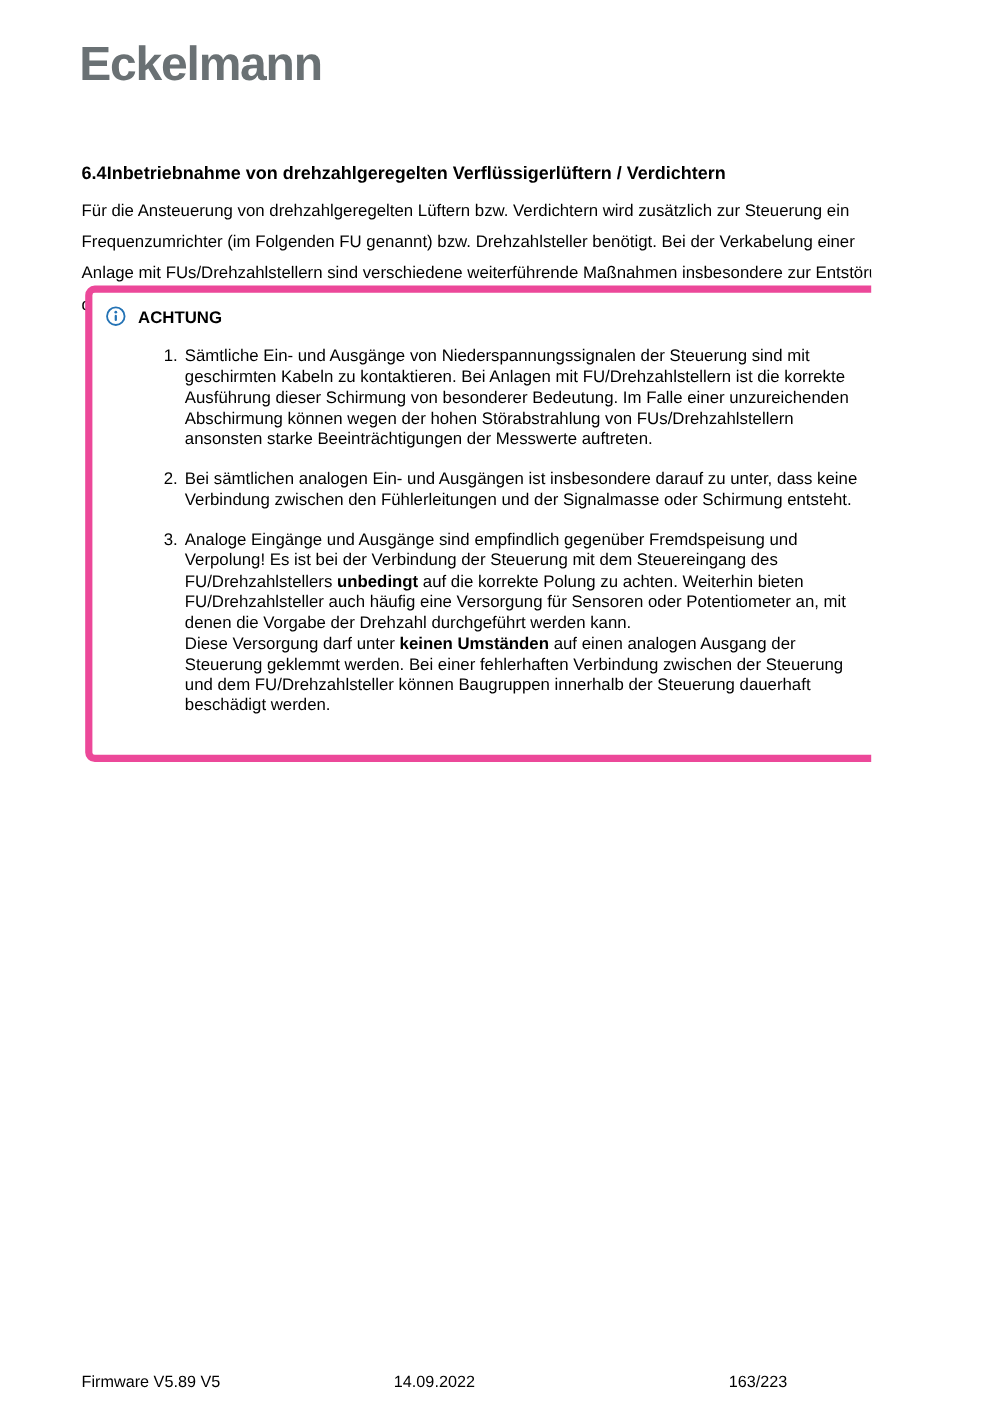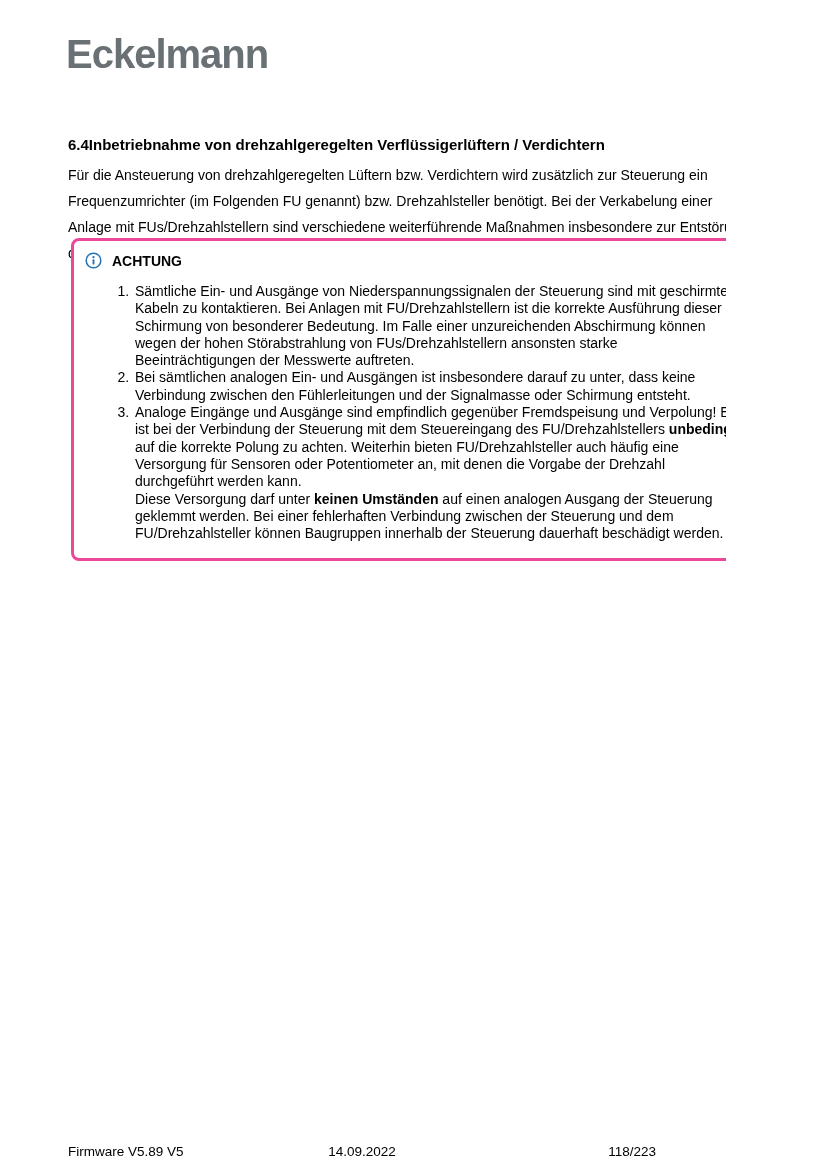--- a/index.html
+++ b/index.html
@@ -44,21 +44,21 @@
     font-size: 14px;
     line-height: 26px;
     color: #000000;
   }
   .notice-box {
     position: absolute;
     left: 71px;
     top: 238px;
     width: 684px;
     box-sizing: border-box;
-    border: 3px solid #ec4899;
+    border: 6px solid #ec4899;
     border-radius: 8px;
     background: #ffffff;
     padding: 11px 14px 16px 11px;
   }
   .notice-header {
     display: flex;
     align-items: center;
     gap: 10px;
   }
   .notice-header .icon-wrap {
@@ -73,21 +73,21 @@
     color: #000000;
   }
   .notice-list {
     margin: 14px 0 0 0;
     padding: 0 0 0 48px;
     font-size: 14px;
     line-height: 17.3px;
     color: #000000;
   }
   .notice-list li {
-    margin: 0;
+    margin: 16px;
     padding-left: 2px;
   }
   .footer {
     position: absolute;
     left: 68px;
     right: 70px;
     top: 1120px;
     display: flex;
     justify-content: space-between;
     font-size: 13.5px;
@@ -125,16 +125,16 @@
     <ol class="notice-list">
       <li><span>Sämtliche Ein- und Ausgänge von Niederspannungssignalen der Steuerung sind mit geschirmten Kabeln zu kontaktieren. Bei Anlagen mit FU/Drehzahlstellern ist die korrekte Ausführung dieser Schirmung von besonderer Bedeutung. Im Falle einer unzureichenden Abschirmung können wegen der hohen Störabstrahlung von FUs/Drehzahlstellern ansonsten starke Beeinträchtigungen der Messwerte auftreten.</span></li>
       <li><span>Bei sämtlichen analogen Ein- und Ausgängen ist insbesondere darauf zu unter, dass keine Verbindung zwischen den Fühlerleitungen und der Signalmasse oder Schirmung entsteht.</span></li>
       <li><span>Analoge Eingänge und Ausgänge sind empfindlich gegenüber Fremdspeisung und Verpolung! Es ist bei der Verbindung der Steuerung mit dem Steuereingang des FU/Drehzahlstellers </span><span style="font-weight: 700;">unbedingt</span><span> auf die korrekte Polung zu achten. Weiterhin bieten FU/Drehzahlsteller auch häufig eine Versorgung für Sensoren oder Potentiometer an, mit denen die Vorgabe der Drehzahl durchgeführt werden kann.</span><br><span>Diese Versorgung darf unter </span><span style="font-weight: 700;">keinen Umständen</span><span> auf einen analogen Ausgang der Steuerung geklemmt werden. Bei einer fehlerhaften Verbindung zwischen der Steuerung und dem FU/Drehzahlsteller können Baugruppen innerhalb der Steuerung dauerhaft beschädigt werden.</span></li>
     </ol>
   </div>
 
   <div class="footer">
     <span class="left">Firmware V5.89 V5</span>
     <span class="center">14.09.2022</span>
-    <span class="right">118/223</span>
+    <span class="right">163/223</span>
   </div>
 
 </div>
 
 </body></html>

